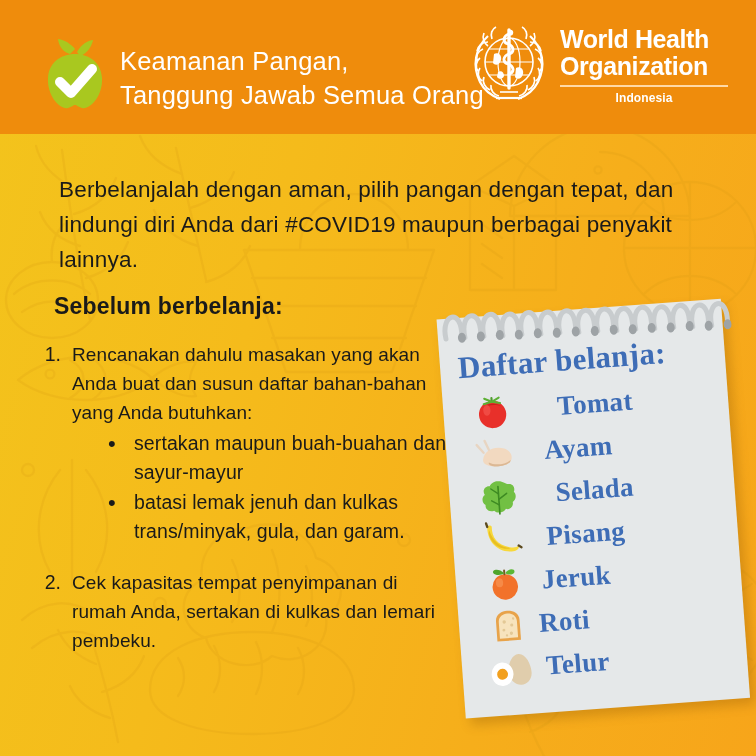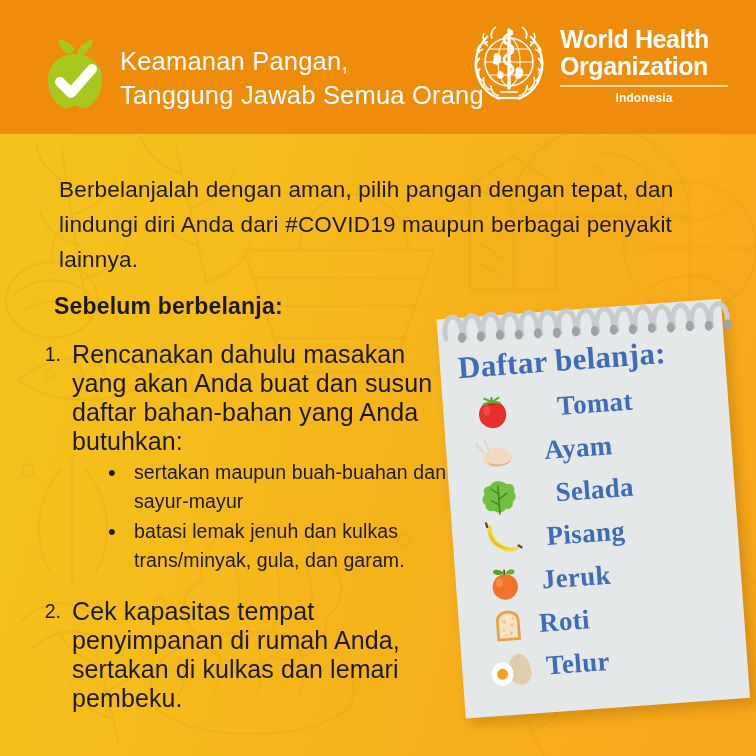--- a/index.html
+++ b/index.html
@@ -139,21 +139,21 @@
     line-height: 29px;
     font-weight: 400;
     text-align: right;
     padding-right: 11px;
   }
 
   .step-body { flex: 1 1 auto; }
 
   .step-text {
     color: #1a1a1a;
-    font-size: 25px;
+    font-size: 19px;
     line-height: 29px;
     font-weight: 400;
     letter-spacing: .1px;
   }
 
   .sublist { margin-top: 2px; padding-left: 36px; }
 
   .subitem { display: flex; margin-top: 1px; }
 
   .sub-bullet {

